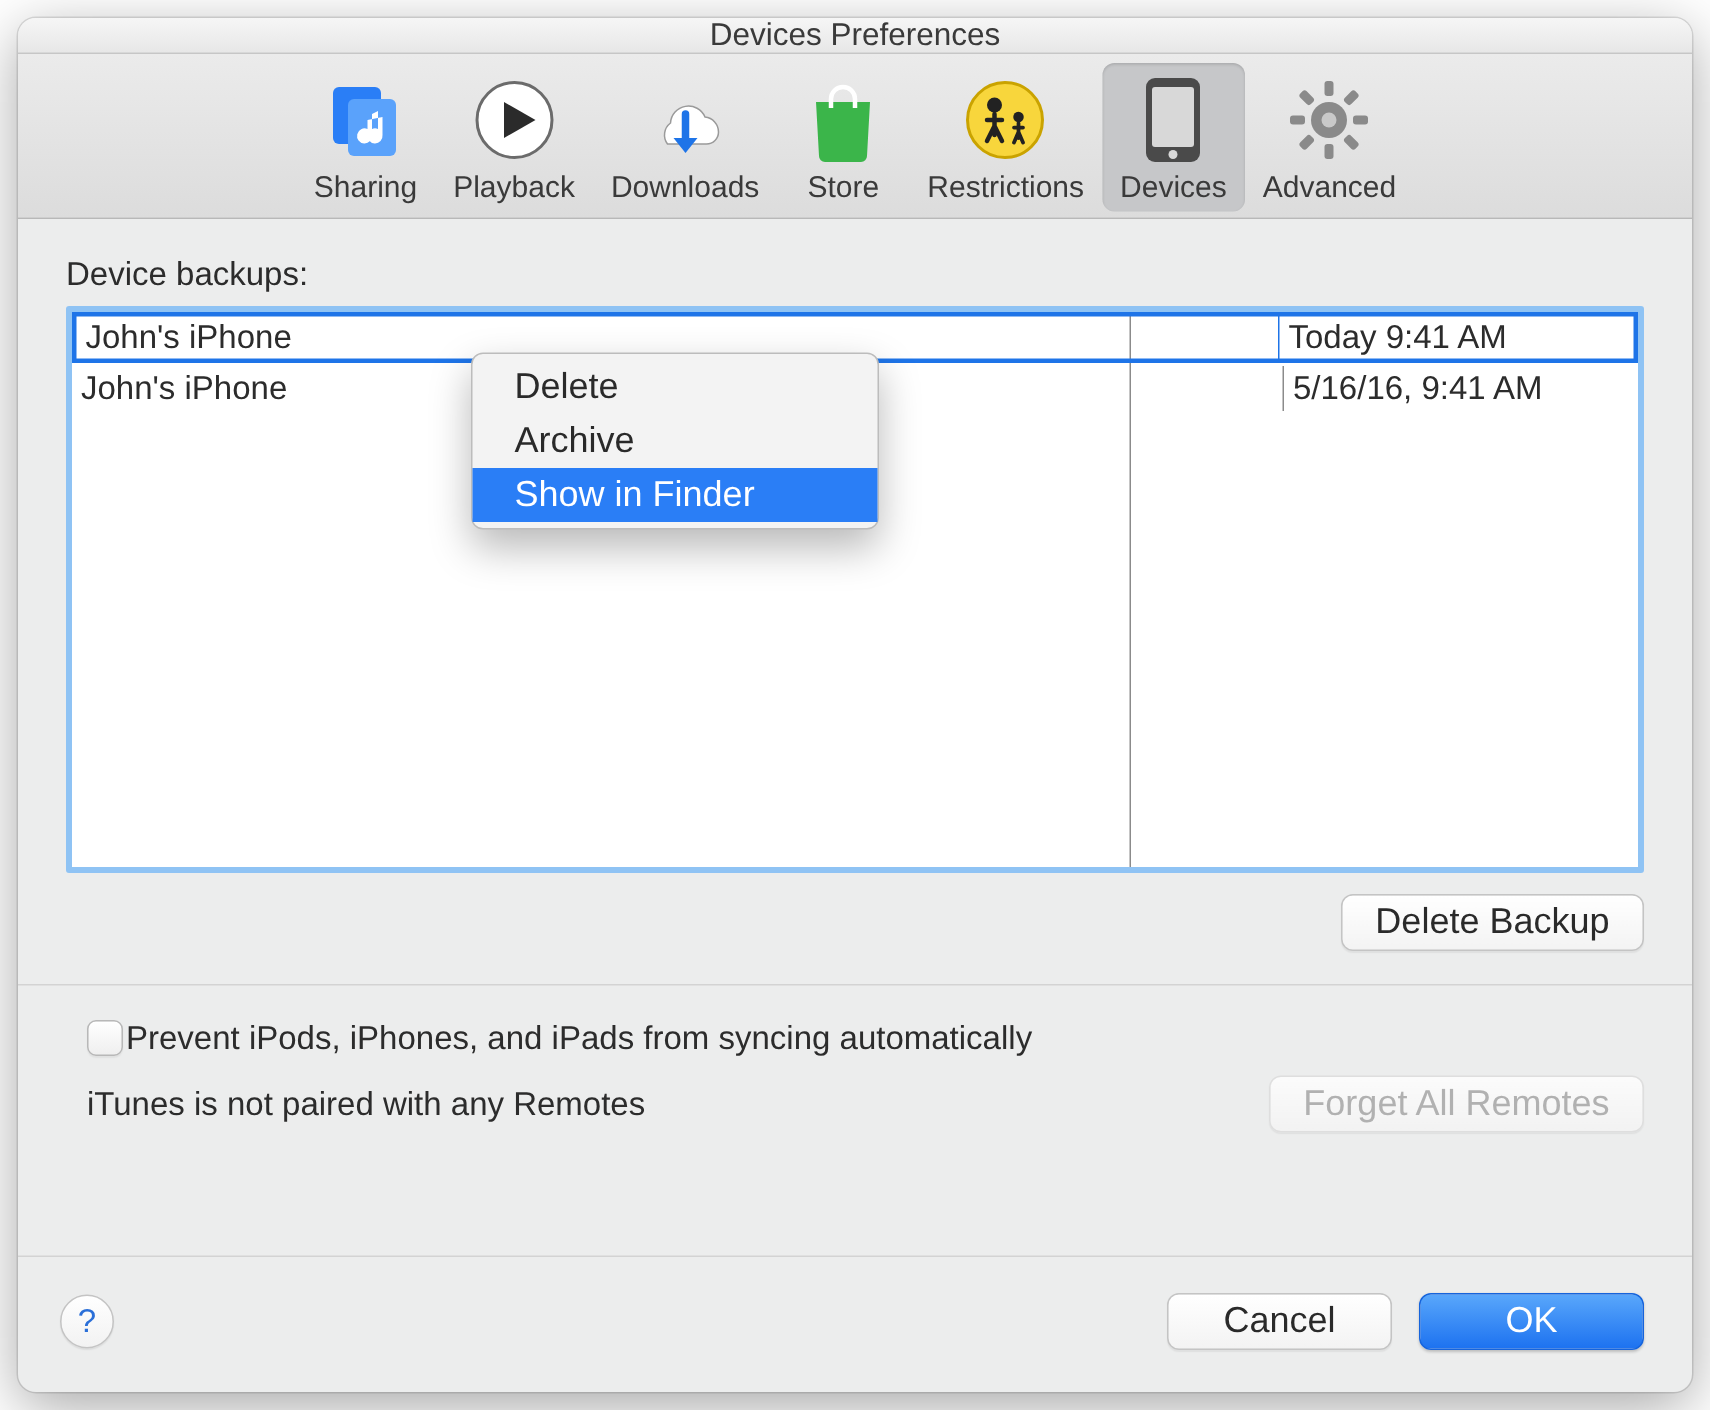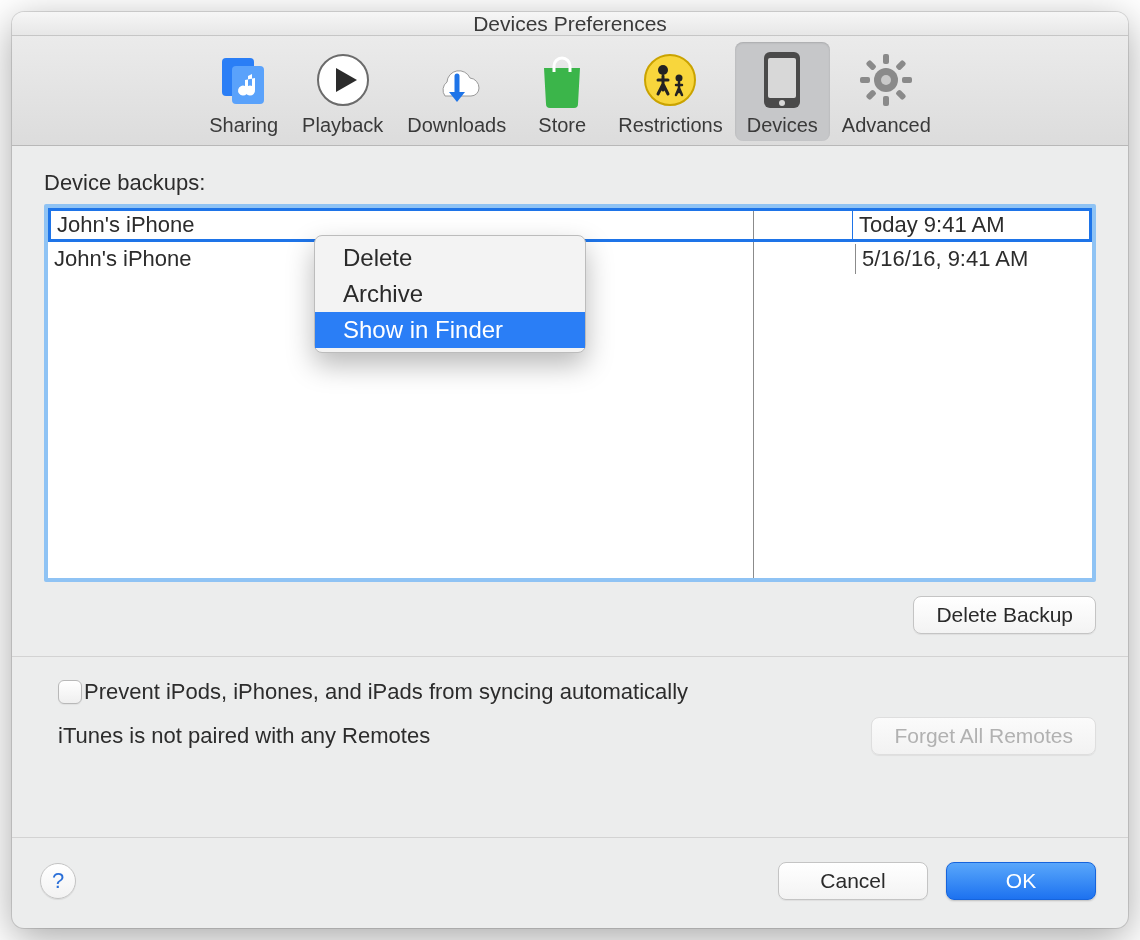--- a/index.html
+++ b/index.html
@@ -152,21 +152,21 @@
   
   .btn-row-right {
     display: flex;
     justify-content: flex-end;
     margin-top: 14px;
   }
   .mac-btn {
     height: 38px;
     min-width: 132px;
     padding: 0 22px;
-    font-size: 21px;
+    font-size: 24px;
     border-radius: 8px;
     border: 1px solid #c4c4c4;
     background: linear-gradient(#ffffff, #f3f3f3);
     box-shadow: 0 1px 1px rgba(0,0,0,0.06);
     display: inline-flex;
     align-items: center;
     justify-content: center;
     color: #2a2a2a;
   }
   .mac-btn.primary {

